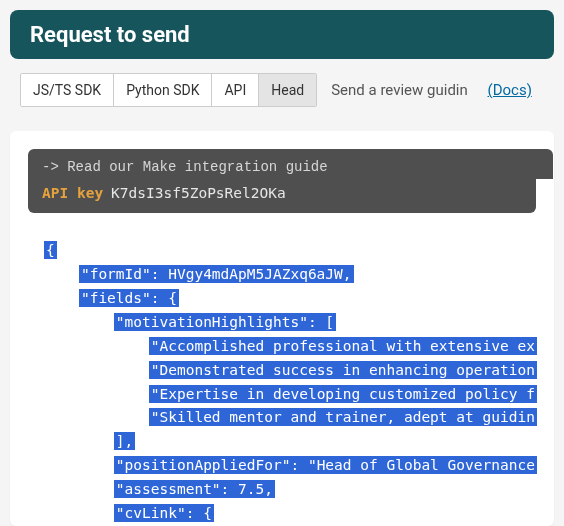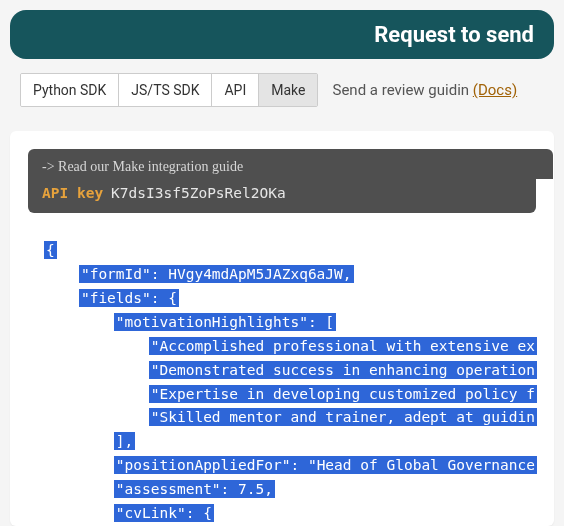--- a/index.html
+++ b/index.html
@@ -11,24 +11,23 @@
     overflow: hidden;
     padding: 0;
   }
   .container {
     padding: 10px 10px 0 10px;
   }
   .header {
     background: #16555c;
     color: #fff;
     padding: 12px 20px;
-    border-radius: 16px;
+    border-radius: 8px;
     font-size: 22px;
     font-weight: 700;
-    text-align: right;
   }
   .tabrow {
     display: flex;
     align-items: center;
     gap: 0;
     padding: 14px 10px 6px 10px;
   }
   .tabs {
     display: flex;
     border: 1px solid #ccc;
@@ -46,36 +45,37 @@
   .tab:last-child { border-right: none; }
   .tab.active {
     background: #e4e4e4;
   }
   .rightnote {
     margin-left: 14px;
     font-size: 15px;
     color: #555;
   }
   .rightnote a {
-    color: #a16207;
+    color: #0369a1;
+    margin-left: 16px;
   }
   .panel {
     margin: 18px 0 0 0;
     background: #fff;
     border-radius: 6px;
     padding: 18px 0 0 18px;
     box-shadow: 0 1px 2px rgba(0,0,0,0.05);
     overflow: hidden;
   }
   .guidebar {
     background: #4f4f4f;
     color: #d6d6d6;
     border-radius: 6px 6px 0 0;
     padding: 10px 14px 4px 14px;
-    font-family: Liberation Serif, serif;
+    font-family: Liberation Mono, monospace;
     font-size: 14px;
     margin-right: 1px;
   }
   .apibar {
     background: #4f4f4f;
     border-radius: 0 0 6px 6px;
     padding: 6px 14px 12px 14px;
     font-family: ui-monospace, SFMono-Regular, Menlo, Consolas, monospace;
     font-size: 14.5px;
     margin-right: 18px;
@@ -110,24 +110,24 @@
 </head>
 <body>
 
 <div class="container">
   <div class="header">
     <span>Request to send</span>
   </div>
 
   <div class="tabrow">
     <div class="tabs" id="tabgroup">
+        <div class="tab">JS/TS SDK</div>
         <div class="tab">Python SDK</div>
-        <div class="tab">JS/TS SDK</div>
         <div class="tab">API</div>
-        <div class="tab active">Make</div>
+        <div class="tab active">Head</div>
       </div>
     <div class="rightnote">
       <span>Send a review guidin </span><a href="#">(Docs)</a>
     </div>
   </div>
 
   <div class="panel">
     <div class="guidebar">
       <span>-&gt; Read our Make integration guide</span>
     </div>

